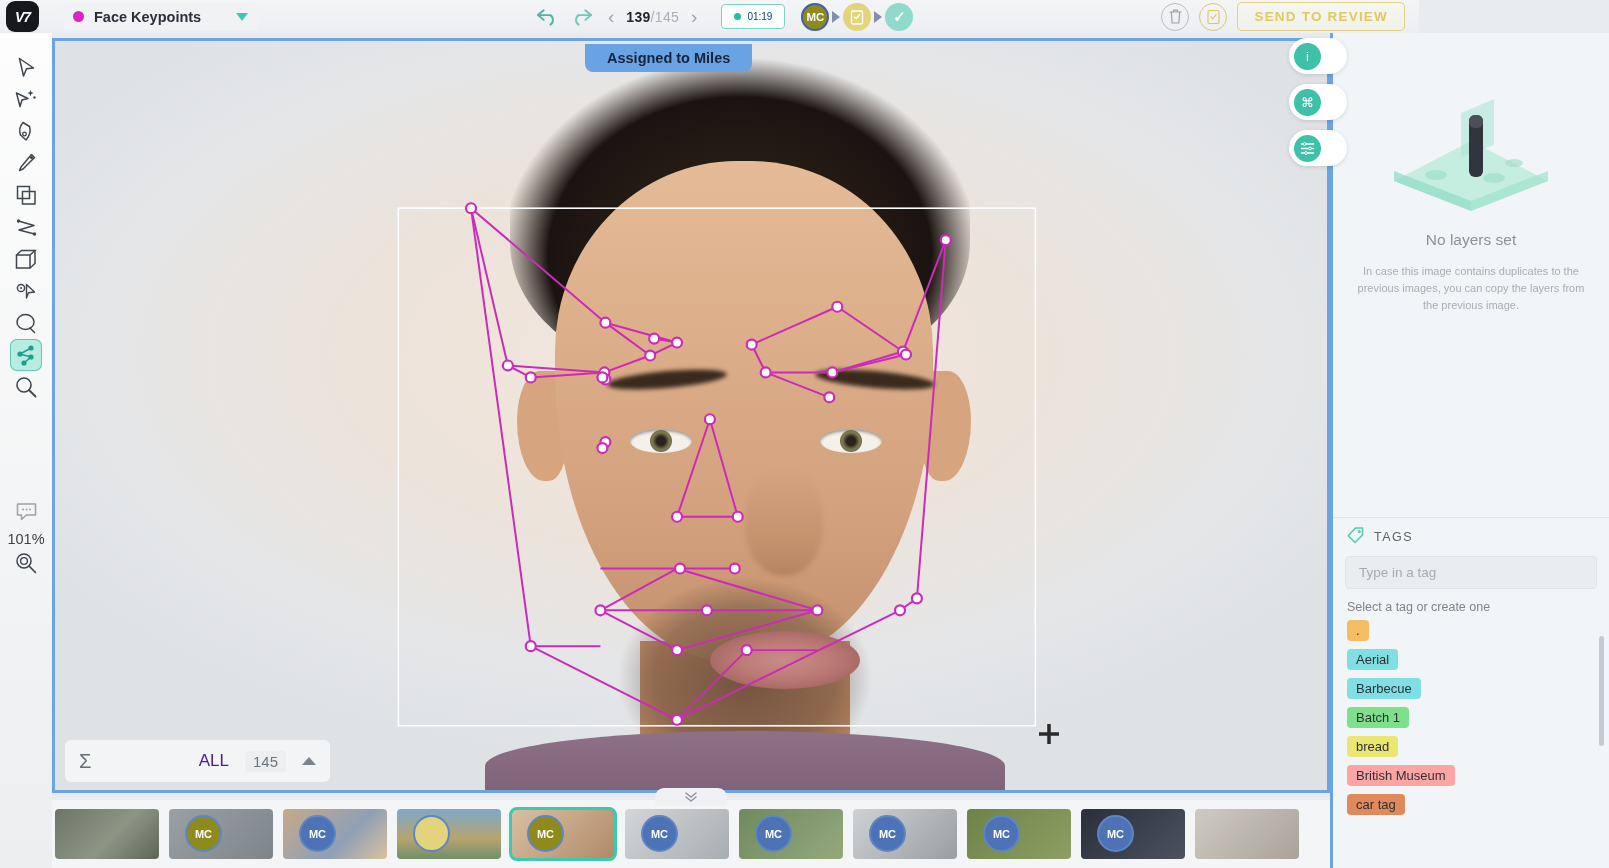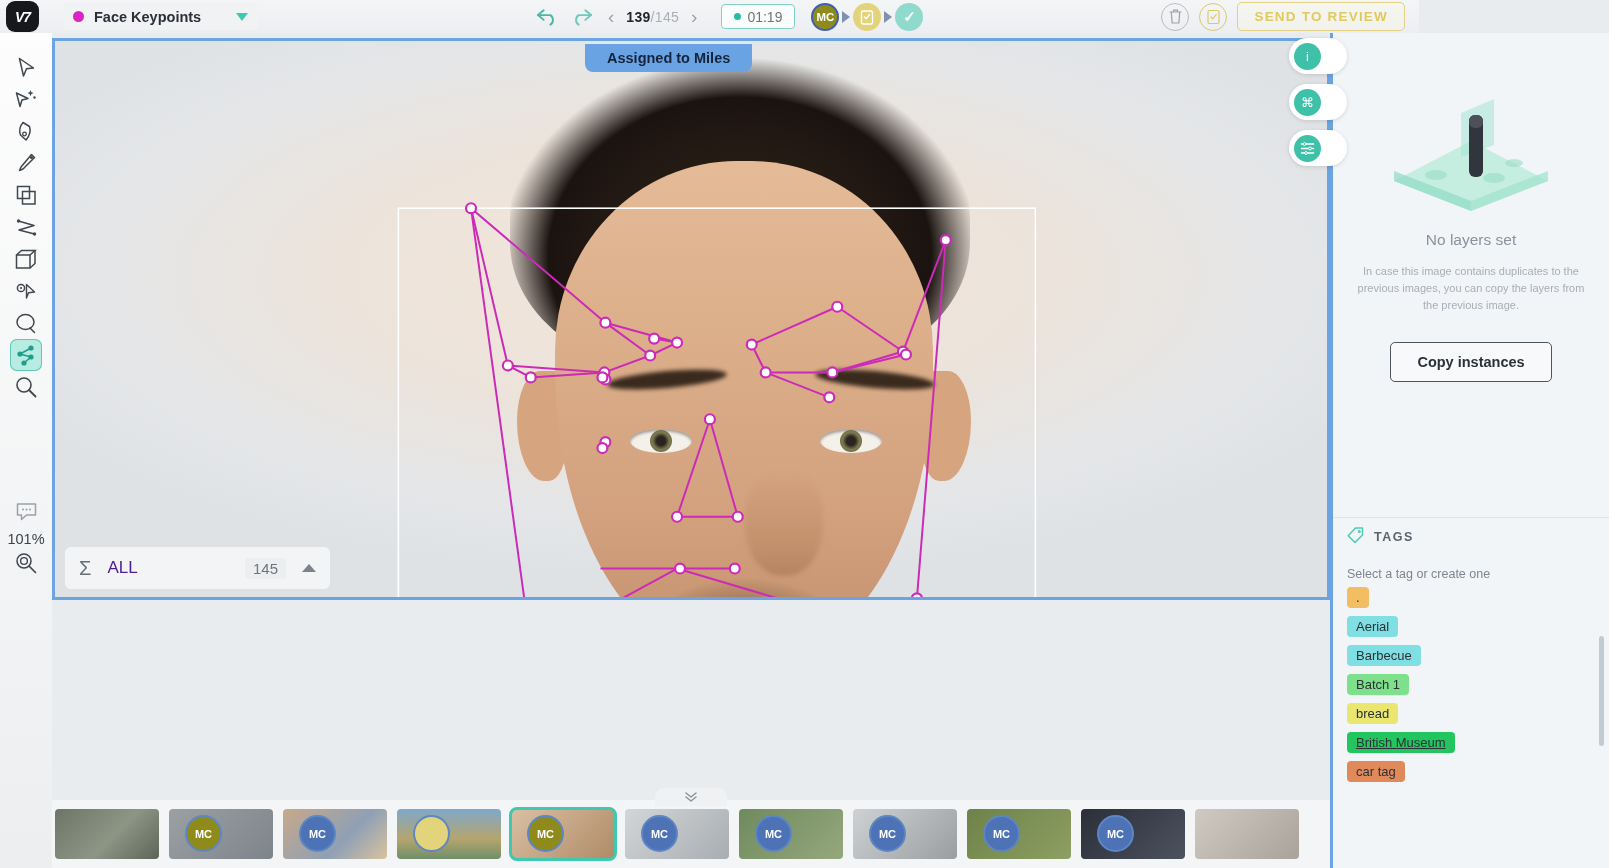--- a/index.html
+++ b/index.html
@@ -50,21 +50,21 @@
   .nav-arrow { color: #9aa3ad; font-size: 19px; padding: 0 10px; cursor: pointer; user-select: none; }
   .page-counter { font-size: 14px; letter-spacing: .3px; padding: 0 2px; }
   .page-counter .cur { color: #21262d; font-weight: bold; }
   .page-counter .sep, .page-counter .tot { color: #a9b0b8; }
 
   .timer-box {
     margin-left: 14px; height: 25px; border: 1px solid #7fd3c5; border-radius: 4px;
     background: #fbfcfc; display: flex; align-items: center; gap: 6px; padding: 0 12px;
   }
   .timer-dot { width: 7px; height: 7px; border-radius: 50%; background: #2bbba3; }
-  .timer-txt { font-size: 14px; color: #737373; }
+  .timer-txt { font-size: 10px; color: #0c4a6e; }
 
   .stage-flow { margin-left: 16px; display: flex; align-items: center; }
   .stage {
     width: 28px; height: 28px; border-radius: 50%;
     display: flex; align-items: center; justify-content: center;
     font-size: 11.5px; font-weight: bold; color: #fff;
     border: 2px solid rgba(60,90,180,.55);
   }
   .stage.s1 { background: #8e8b1c; border-color: #3f5fb0; }
   .stage.s2 { background: #e3d37a; border: none; color: #fff; }
@@ -103,23 +103,23 @@
     width: 32px; height: 32px; border-radius: 7px;
     display: flex; align-items: center; justify-content: center;
     cursor: pointer; color: #41474e;
   }
   .tool.active { background: #b8ebe1; box-shadow: inset 0 0 0 1px #5fc9b5; color: #1f9f89; }
   .tool.dim { color: #9aa1a8; }
   .zoom-label { font-size: 14.5px; color: #3c4248; margin-top: 4px; }
 
   
   .canvas-wrap {
-    position: absolute; left: 52px; top: 38px; width: 1278px; height: 562px;
+    position: absolute; left: 52px; top: 38px; width: 1278px; height: 755px;
     border: 3px solid #6ba4e0;
-    background: #ffffff; overflow: hidden;
+    background: #ffffff; overflow: hidden; text-align: right;
   }
   .photo {
     position: absolute; inset: 0;
     background:
       radial-gradient(ellipse 60% 55% at 50% 42%, #f2e6dc 0%, #ece3da 45%, #e4e6e8 78%, #dfe2e5 100%);
   }
   
   .pt { position: absolute; }
   .hair {
     left: 455px; top: 10px; width: 460px; height: 330px;
@@ -220,21 +220,21 @@
   .empty-desc { font-size: 11px; color: #a7aeb5; line-height: 1.55; }
   .copy-btn {
     margin: 28px auto 0; width: 162px; height: 40px;
     border: 1px solid #4e555c; border-radius: 5px; background: #f7f9fa;
     font-size: 14.5px; color: #2b3138; font-weight: bold;
     display: flex; align-items: center; justify-content: center; cursor: pointer;
   }
 
   .tags-sec { position: absolute; left: 0; right: 0; top: 484px; bottom: 0; border-top: 1px solid #dfe4e9; background: #f2f5f8; }
   .tags-head { height: 38px; display: flex; align-items: center; gap: 10px; padding-left: 14px; }
-  .tags-title { font-size: 12.5px; letter-spacing: 1.5px; color: #5b646d; font-weight: bold; }
+  .tags-title { font-size: 12.5px; letter-spacing: 1.5px; color: #5b646d; font-weight: normal; }
   .tag-input {
     margin: 0 12px; height: 33px; background: #e9edf1; border: 1px solid #dfe4e9; border-radius: 4px;
     width: calc(100% - 24px); padding: 0 13px; font-size: 13.5px; color: #2b3138;
     font-family: "Liberation Sans", sans-serif;
   }
   .tag-input::placeholder { color: #a3abb3; }
   .tag-hint { font-size: 12.5px; color: #7d858d; padding: 11px 0 6px 14px; }
   .tag-list { padding-left: 14px; display: flex; flex-direction: column; gap: 8px; }
   .tag-chip {
     align-self: flex-start; border-radius: 4px; padding: 3px 9px;
@@ -554,41 +554,41 @@
           <ellipse cx="60" cy="92" rx="11" ry="5" fill="#9adcc6" opacity=".6"></ellipse>
           <ellipse cx="118" cy="95" rx="11" ry="5" fill="#9adcc6" opacity=".6"></ellipse>
           <ellipse cx="138" cy="80" rx="9" ry="4" fill="#9adcc6" opacity=".6"></ellipse>
           <path d="M85 30 L118 16 L118 62 L85 74 Z" fill="#a5e4d1" opacity=".55"></path>
           <rect x="93" y="32" width="14" height="62" rx="6" fill="#31353d"></rect>
           <rect x="93" y="32" width="14" height="13" rx="6" fill="#4c5159"></rect>
         </svg>
       </div>
       <div class="empty-title">No layers set</div>
       <div class="empty-desc">In case this image contains duplicates to the previous images, you can copy the layers from the previous image.</div>
-      <div class="copy-btn">Copy instances</div>
     </div>
 
     <div class="tags-sec">
       <div class="tags-head">
         <span>
           <svg width="17" height="17" viewBox="0 0 17 17">
               <path d="M8.5 1 H15.5 V8 L8 15.5 L1.2 8.7 Z" fill="none" stroke="#4fcdb3" stroke-width="1.6" stroke-linejoin="round"></path>
               <circle cx="12.3" cy="4.5" r="1.5" fill="#4fcdb3"></circle>
             </svg>
         </span>
         <span class="tags-title">TAGS</span>
       </div>
+      <input class="tag-input" type="text" placeholder="Type in a tag" style="">
       <div class="tag-hint">Select a tag or create one</div>
       <div class="tag-list" id="tag-list">
           <div class="tag-chip" style="background: rgb(243, 189, 99);">.</div>
           <div class="tag-chip" style="background: rgb(127, 223, 226);">Aerial</div>
           <div class="tag-chip" style="background: rgb(127, 223, 226);">Barbecue</div>
           <div class="tag-chip" style="background: rgb(126, 224, 138);">Batch 1</div>
           <div class="tag-chip" style="background: rgb(234, 230, 111);">bread</div>
-          <div class="tag-chip" style="background: #22c55e; text-decoration: underline;">British Museum</div>
+          <div class="tag-chip" style="background: #fca5a5;">British Museum</div>
           <div class="tag-chip" style="background: rgb(224, 138, 92);">car tag</div>
         </div>
       <div class="tag-scroll"></div>
     </div>
   </div>
 
   <div class="strip-collapse">
     <svg width="16" height="12" viewBox="0 0 16 12">
         <path d="M3 2 L8 6 L13 2 M3 6 L8 10 L13 6" fill="none" stroke="#8b939b" stroke-width="1.5" stroke-linecap="round" stroke-linejoin="round"></path>
       </svg>

